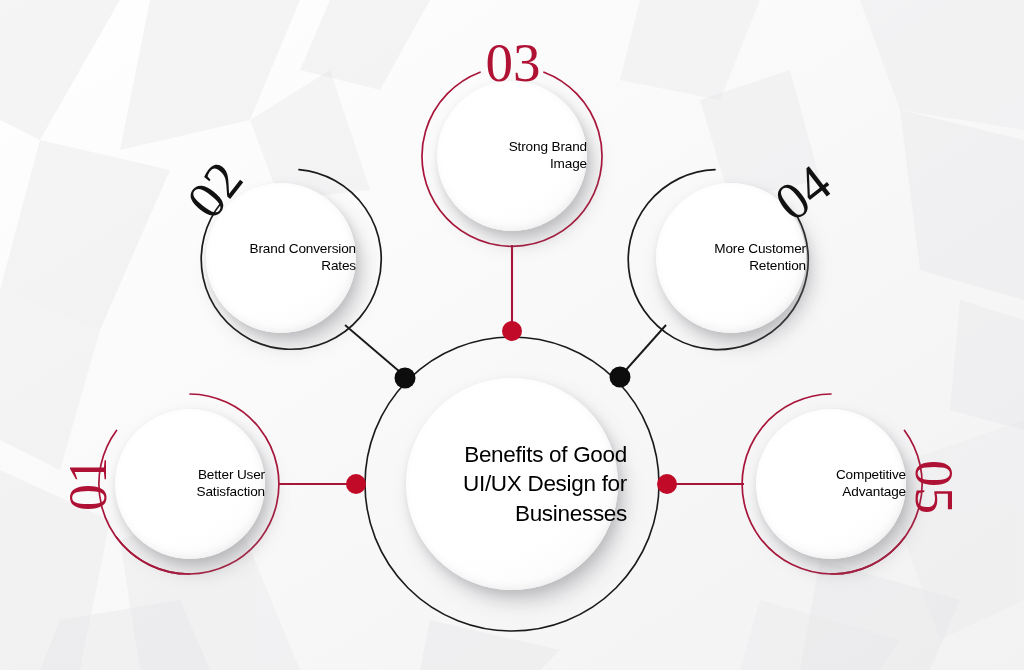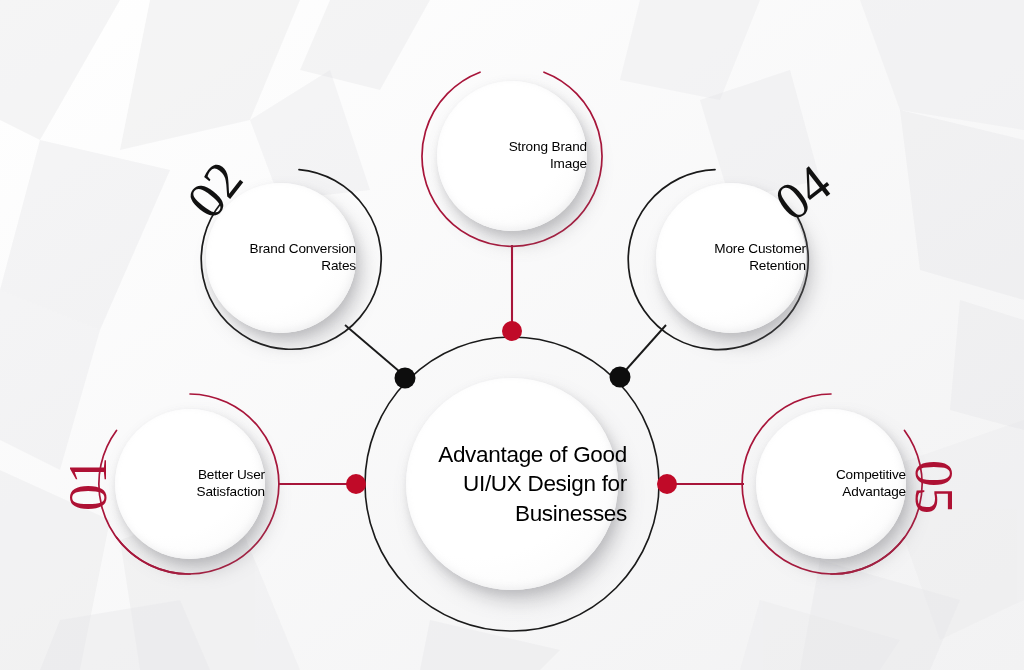--- a/index.html
+++ b/index.html
@@ -197,21 +197,21 @@
     <line x1="345" y1="325" x2="400" y2="372" stroke="#1a1a1a" stroke-width="1.9"></line>
 
     <line x1="666" y1="325" x2="625" y2="371" stroke="#1a1a1a" stroke-width="1.9"></line>
   </svg>
 
   <div class="node" id="center-node">
     <svg class="ring-svg" width="320" height="320" viewBox="0 0 320 320">
       <circle cx="160" cy="160" r="147" fill="none" stroke="#1a1a1a" stroke-width="1.6"></circle>
     </svg>
     <div class="disc"></div>
-    <div class="node-label">Advantage of Good
+    <div class="node-label">Benefits of Good
 UI/UX Design for
 Businesses</div>
   </div>
 
   <div class="dot" style="left:405px; top:378px; width:21px; height:21px; background:#0d0d0d;"></div>
   <div class="dot" style="left:620px; top:377px; width:21px; height:21px; background:#0d0d0d;"></div>
   <div class="dot" style="left:356px; top:484px; width:20px; height:20px; background:#C00A28;"></div>
   <div class="dot" style="left:512px; top:331px; width:20px; height:20px; background:#C00A28;"></div>
   <div class="dot" style="left:667px; top:484px; width:20px; height:20px; background:#C00A28;"></div>
 
@@ -237,20 +237,21 @@
   <div class="num" id="num-02">02</div>
 
   <div class="node sat" id="node-03">
     <svg class="ring-svg" width="220" height="220" viewBox="0 0 220 220">
       <path d="M 78 26.2 A 90 90 0 1 0 142 26.2" fill="none" stroke="#A8153A" stroke-width="1.7" stroke-linecap="round"></path>
     </svg>
     <div class="disc"></div>
     <div class="node-label">Strong Brand
 Image</div>
   </div>
+  <div class="num" id="num-03">03</div>
 
   <div class="node sat" id="node-04">
     <svg class="ring-svg" width="220" height="220" viewBox="0 0 220 220">
       <path d="M 94 21.6 A 90 90 0 1 0 176 68" fill="none" stroke="#1a1a1a" stroke-width="1.7" stroke-linecap="round"></path>
     </svg>
     <div class="disc"></div>
     <div class="node-label">More Customer
 Retention</div>
   </div>
   <div class="num" id="num-04">04</div>

